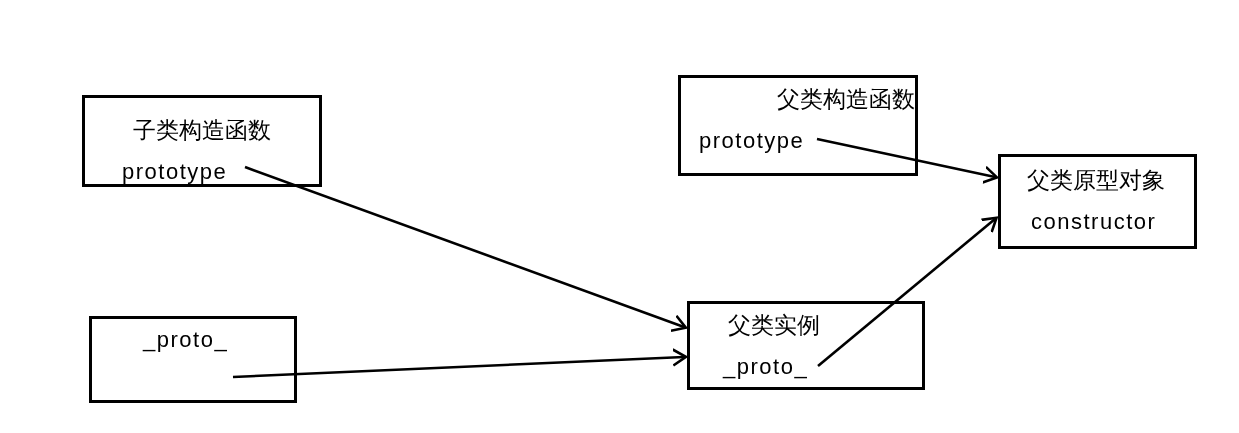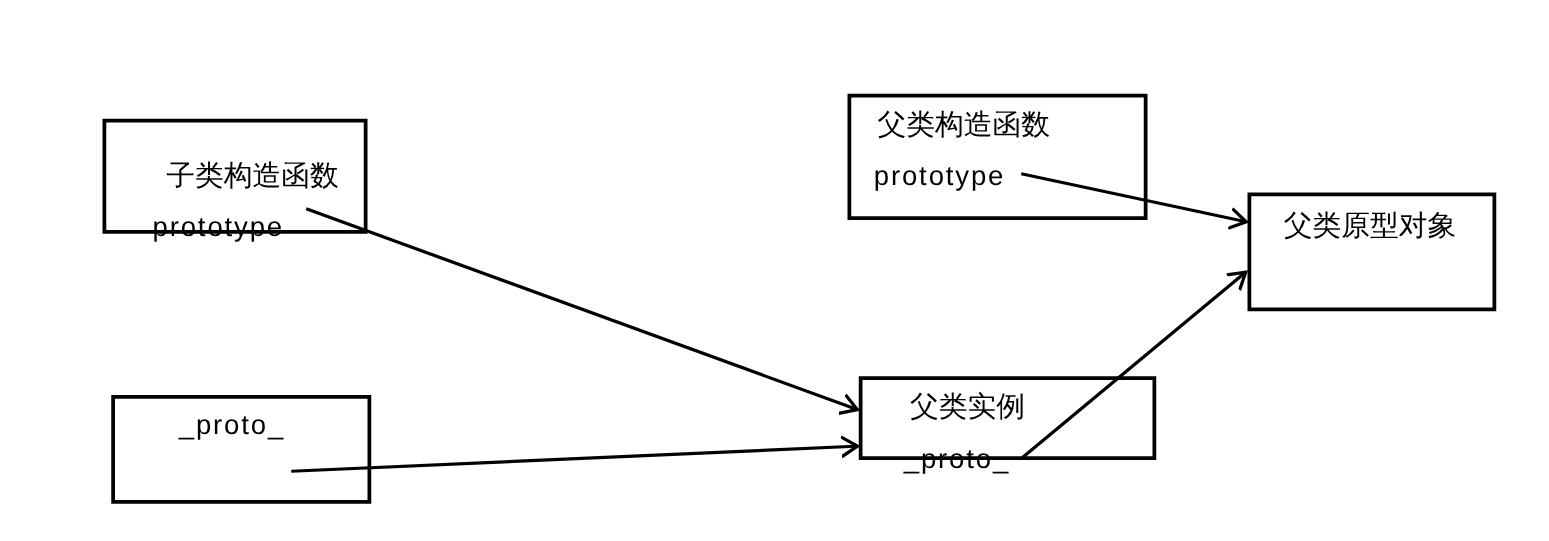--- a/index.html
+++ b/index.html
@@ -25,33 +25,33 @@
   }
   .box .bline {
     line-height: 41px;
     white-space: nowrap;
   }
   .box .latin {
     font-size: 22px;
     letter-spacing: 1.5px;
   }
   
-  .b1 { left: 82px;  top: 95px;  width: 212px; height: 92px;  padding-top: 22px; }
+  .b1 { left: 82px;  top: 95px;  width: 240px; height: 92px;  padding-top: 12px; }
   .b1 .l1 { margin-left: 48px; }
   .b1 .l2 { margin-left: 37px; }
 
   .b2 { left: 678px; top: 75px;  width: 240px; height: 101px; padding-top: 1px; }
-  .b2 .l1 { margin-left: 21px; }
+  .b2 .l1 { margin-left: 21px; text-align: right; }
   .b2 .l2 { margin-left: 18px; }
 
   .b3 { left: 998px; top: 154px; width: 199px; height: 95px;  padding-top: 3px; }
   .b3 .l1 { margin-left: 26px; }
   .b3 .l2 { margin-left: 30px; }
 
-  .b4 { left: 687px; top: 301px; width: 238px; height: 67px;  padding-top: 1px; }
+  .b4 { left: 687px; top: 301px; width: 238px; height: 89px;  padding-top: 1px; }
   .b4 .l1 { margin-left: 38px; }
   .b4 .l2 { margin-left: 33px; }
 
   .b5 { left: 89px;  top: 316px; width: 208px; height: 87px;  padding-top: 0px; }
   .b5 .l1 { margin-left: 50px; }
   .b5 .l2 { margin-left: 51px; }
 
   #arrow-layer {
     position: absolute;
     left: 0;
@@ -77,20 +77,21 @@
     <div class="bline l2 latin">prototype</div>
   </div>
 
   <div class="box b2">
     <div class="bline l1">父类构造函数</div>
     <div class="bline l2 latin">prototype</div>
   </div>
 
   <div class="box b3">
     <div class="bline l1">父类原型对象</div>
+    <div class="bline l2 latin">constructor</div>
   </div>
 
   <div class="box b4">
     <div class="bline l1">父类实例</div>
     <div class="bline l2 latin">_proto_</div>
   </div>
 
   <div class="box b5">
     <div class="bline l2 latin">_proto_</div>
   </div>

